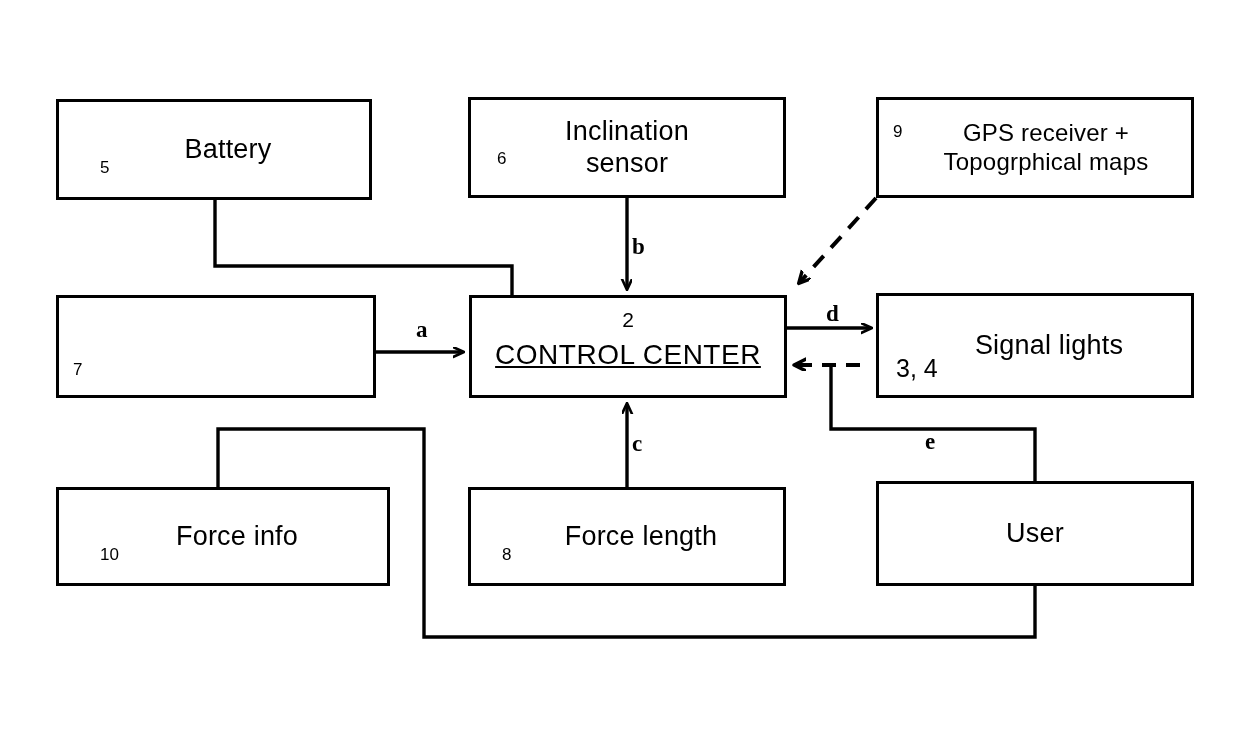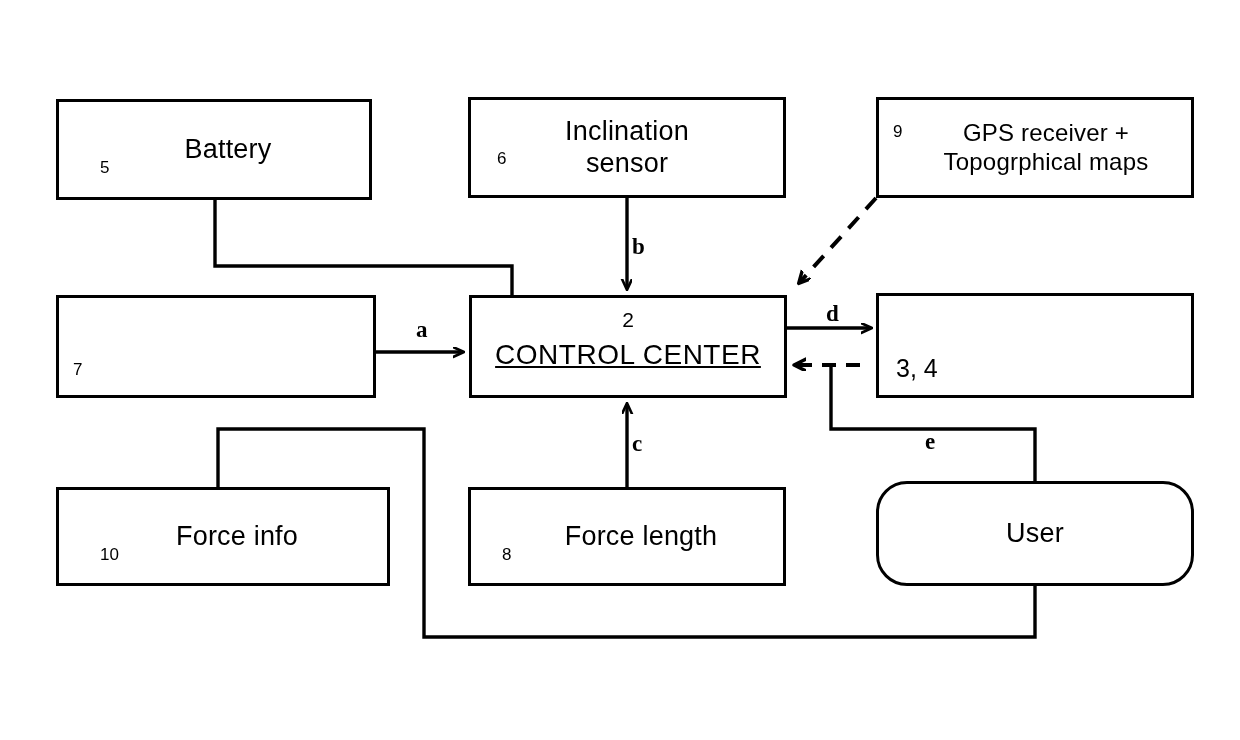--- a/index.html
+++ b/index.html
@@ -57,21 +57,21 @@
   }
   
   #node-battery      { left: 56px;  top: 99px;  width: 316px; height: 101px; }
   #node-inclination  { left: 468px; top: 97px;  width: 318px; height: 101px; }
   #node-gps          { left: 876px; top: 97px;  width: 318px; height: 101px; }
   #node-pole         { left: 56px;  top: 295px; width: 320px; height: 103px; }
   #node-control      { left: 469px; top: 295px; width: 318px; height: 103px; }
   #node-signal       { left: 876px; top: 293px; width: 318px; height: 105px; }
   #node-userinfo     { left: 56px;  top: 487px; width: 334px; height: 99px;  }
   #node-force        { left: 468px; top: 487px; width: 318px; height: 99px;  }
-  #node-user         { left: 876px; top: 481px; width: 318px; height: 105px; border-radius: 31px; }
+  #node-user         { left: 876px; top: 481px; width: 318px; height: 105px; }
 
   
   #node-battery .node-ref     { left: 41px;  top: 57px; }
   #node-inclination .node-ref { left: 26px;  top: 50px; }
   #node-gps .node-ref         { left: 14px;  top: 23px; }
   #node-pole .node-ref        { left: 14px;  top: 63px; }
   #node-control .node-ref     { left: 50%;   top: 11px; transform: translateX(-50%); font-size: 21px; }
   #node-signal .node-ref      { left: 17px;  top: 60px; font-size: 25px; }
   #node-userinfo .node-ref    { left: 41px;  top: 56px; }
   #node-force .node-ref       { left: 31px;  top: 56px; }
@@ -168,20 +168,21 @@
   <div class="node" id="node-control">
     <div class="node-inner">
       <span class="node-ref">2</span>
       <span class="node-label">CONTROL CENTER</span>
     </div>
   </div>
 
   <div class="node" id="node-signal">
     <div class="node-inner">
       <span class="node-ref">3, 4</span>
+      <span class="node-label">Signal lights</span>
     </div>
   </div>
 
   <div class="node" id="node-userinfo">
     <div class="node-inner">
       <span class="node-ref">10</span>
       <span class="node-label">Force info</span>
     </div>
   </div>
 

